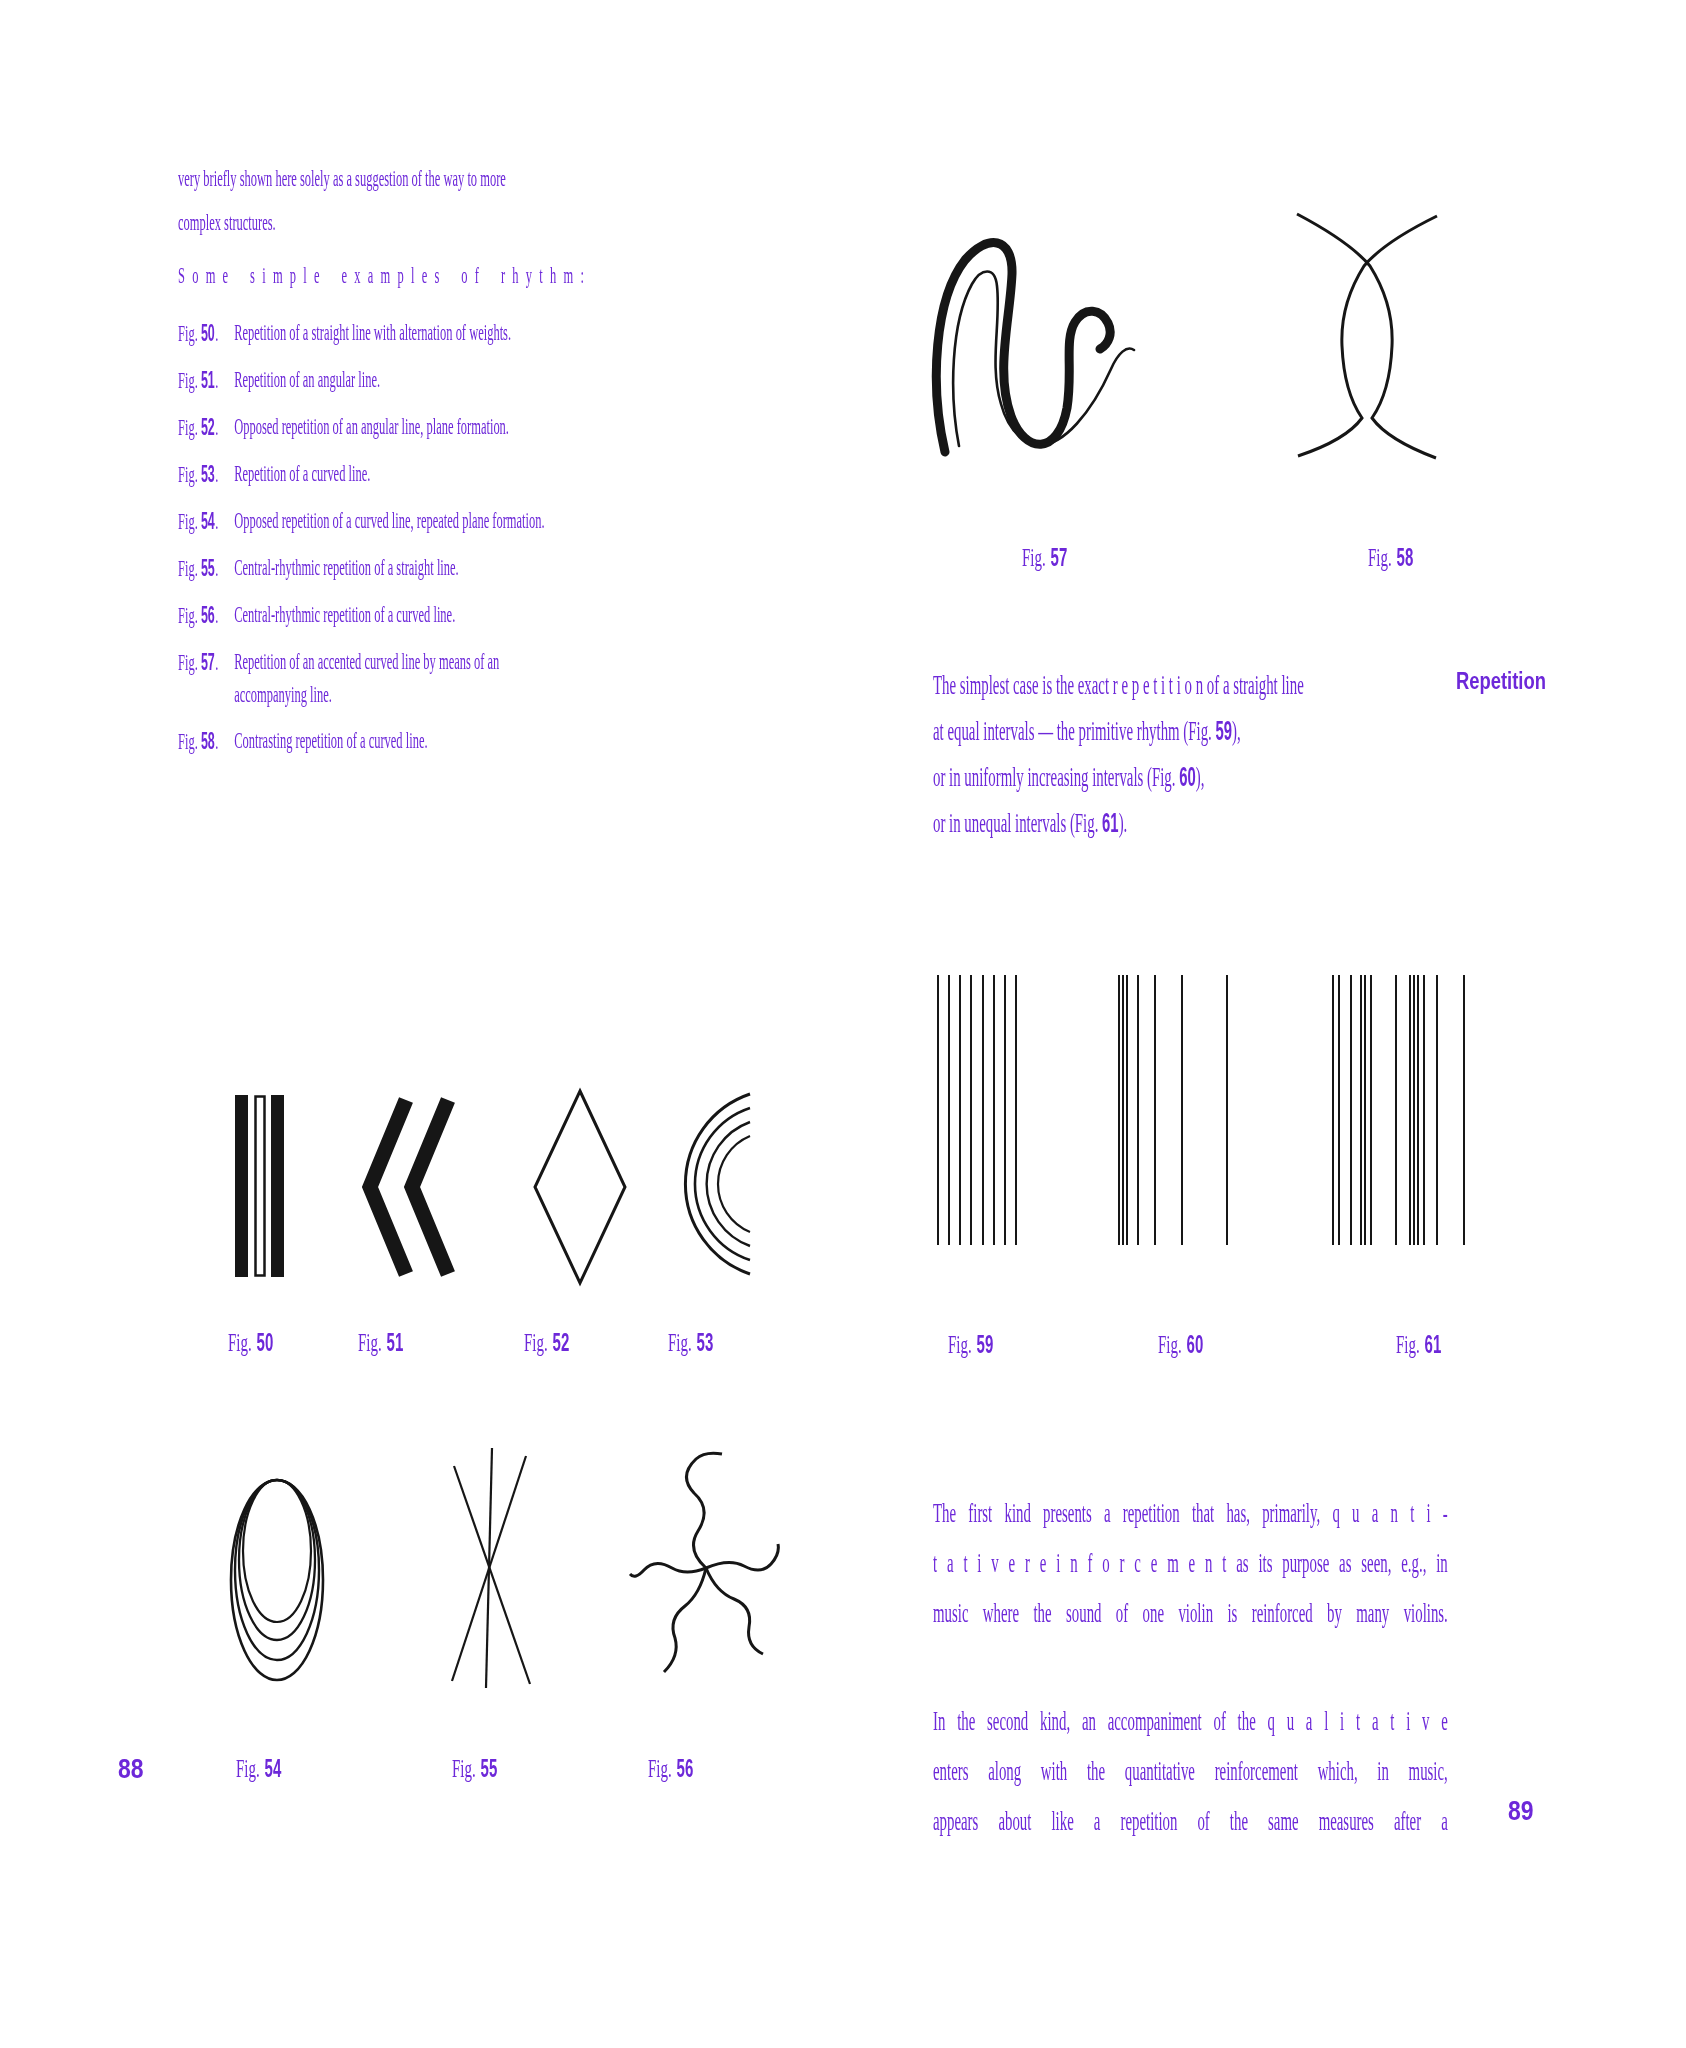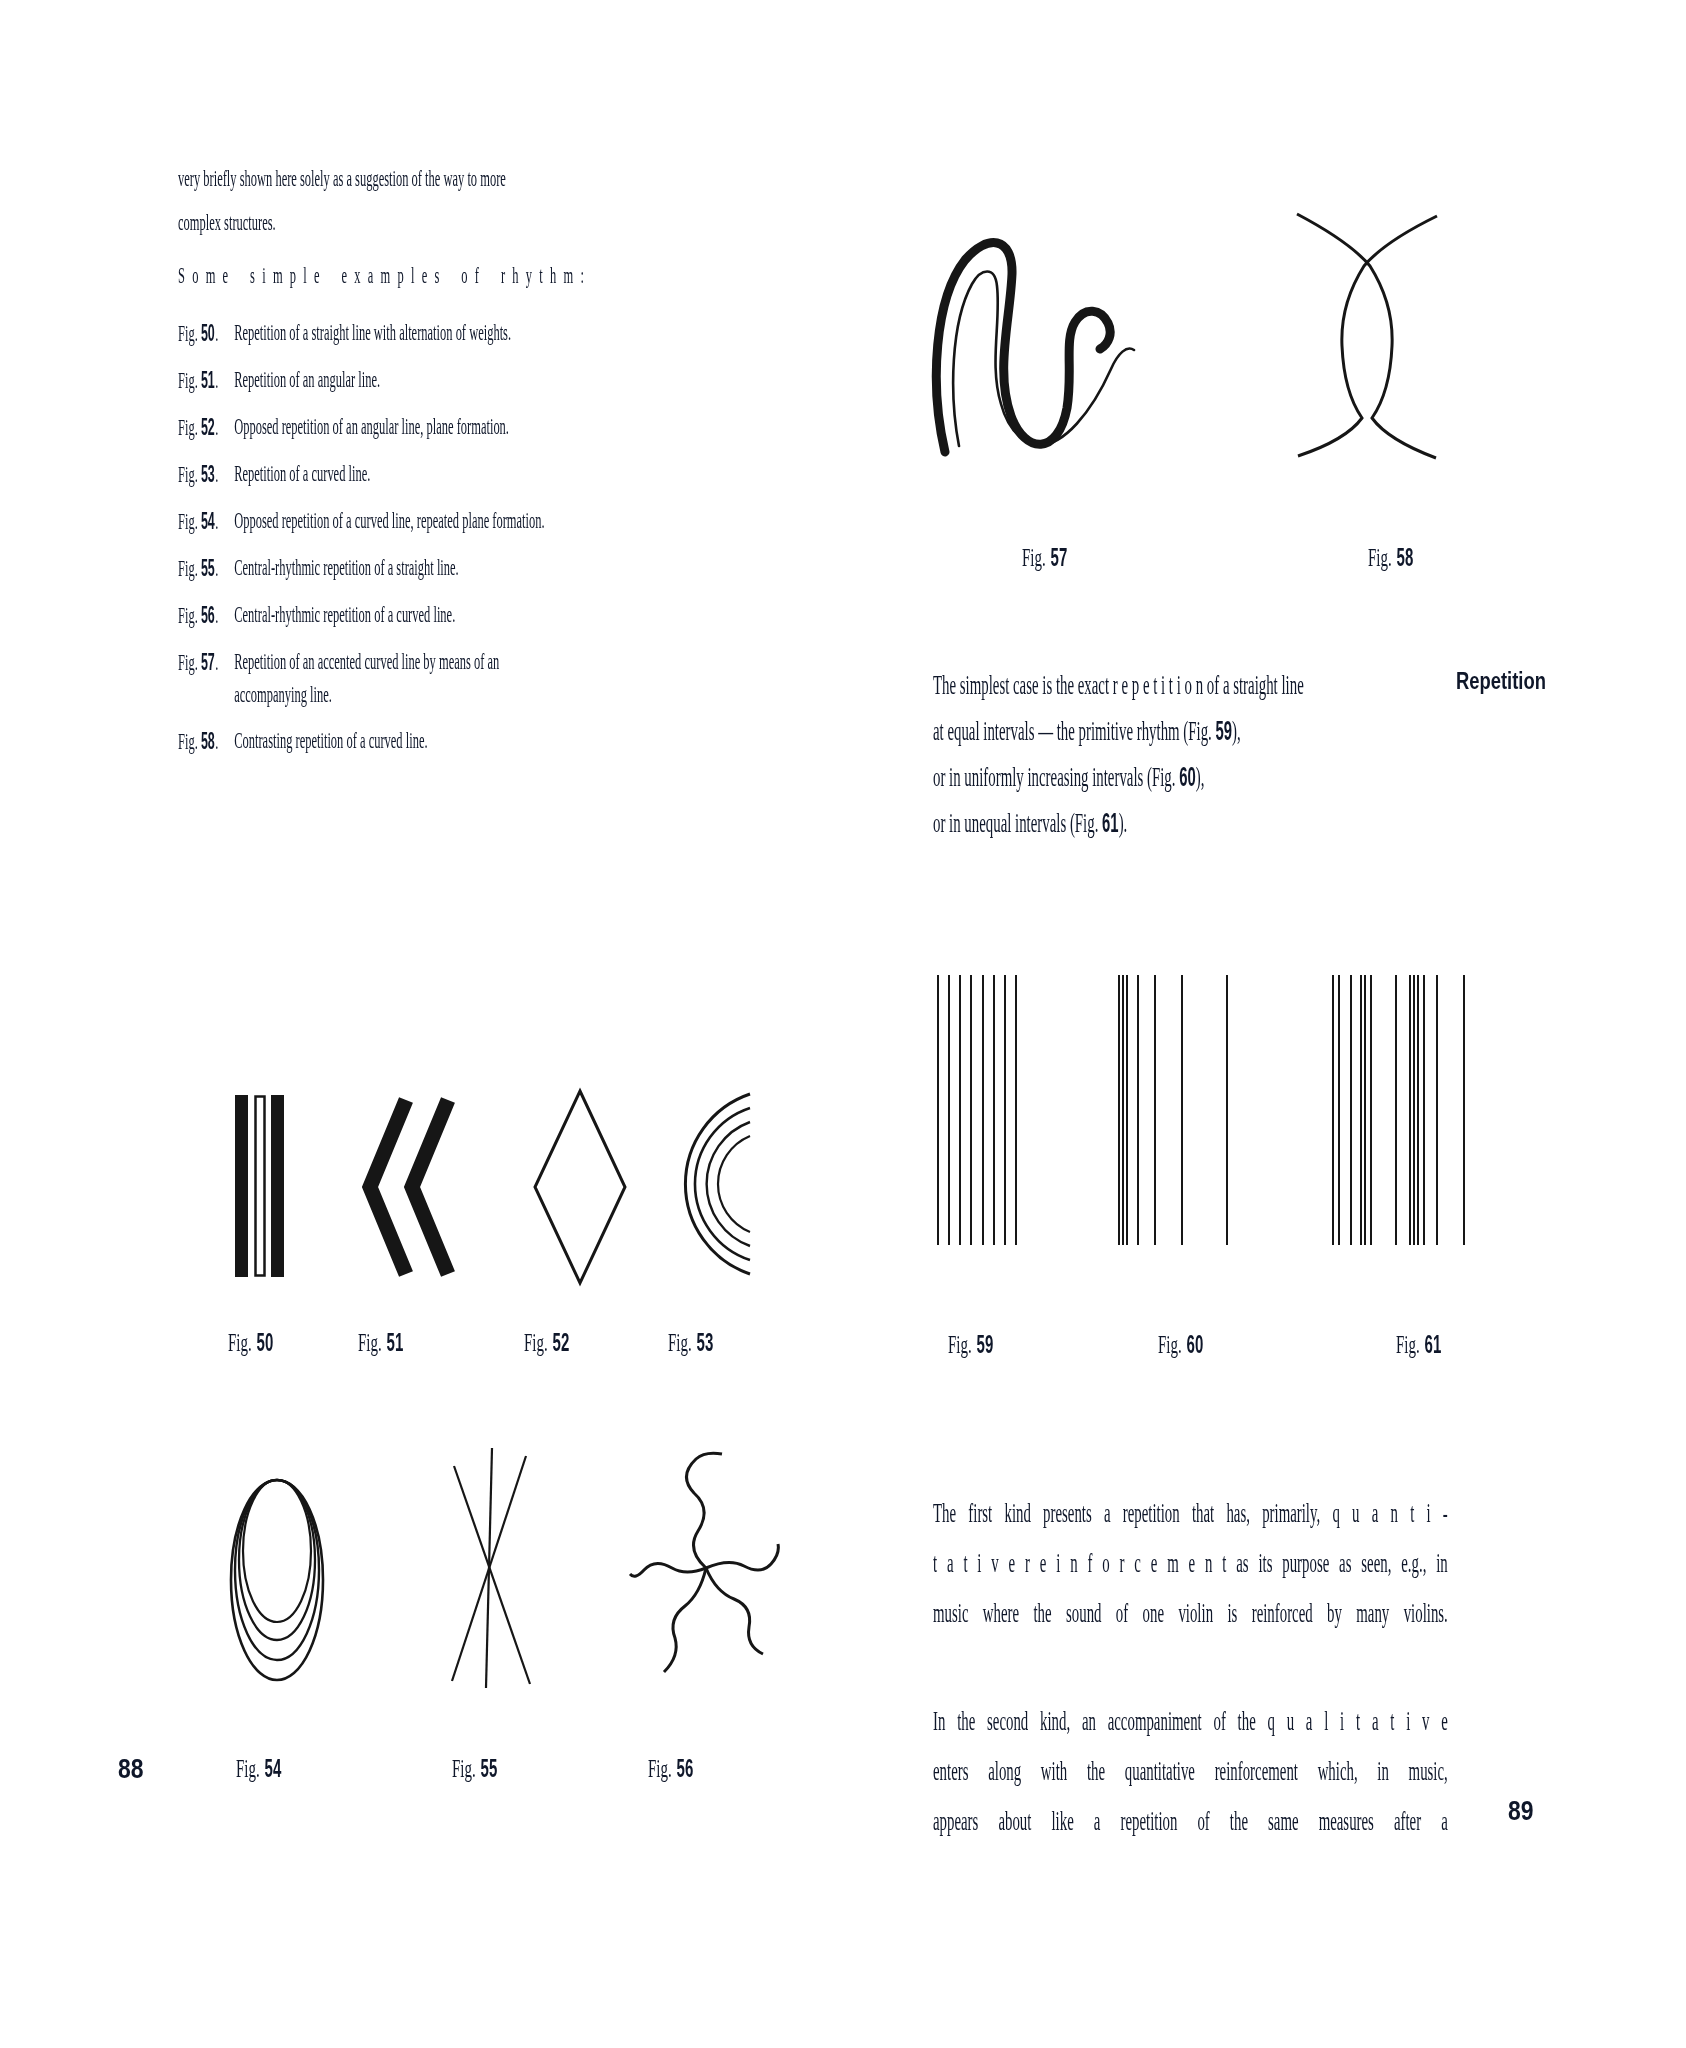--- a/index.html
+++ b/index.html
@@ -1,17 +1,17 @@
 <!DOCTYPE html>
 <html><head>
 <meta charset="utf-8">
 <style>
   html,body{margin:0;padding:0;background:#e8e8e8}
   .canvas{position:relative;width:1686px;height:2048px;background:#ffffff;overflow:hidden;
-          color:#0f172a;font-family:"Liberation Serif",serif}
+          color:#6d28d9;font-family:"Liberation Serif",serif}
   .abs{position:absolute}
   .cx{transform-origin:0 0}
   .fignum{font-family:"Liberation Sans",sans-serif;font-weight:700}
 
   
   .leftcol{font-size:24px}
   .intro div{line-height:44px;white-space:nowrap}
   .heading{margin-top:16px;line-height:30px;letter-spacing:0.58em;word-spacing:0.35em;white-space:nowrap}
   .figlist{margin-top:26px}
   .li{display:flex;margin-bottom:13px;line-height:33px}

